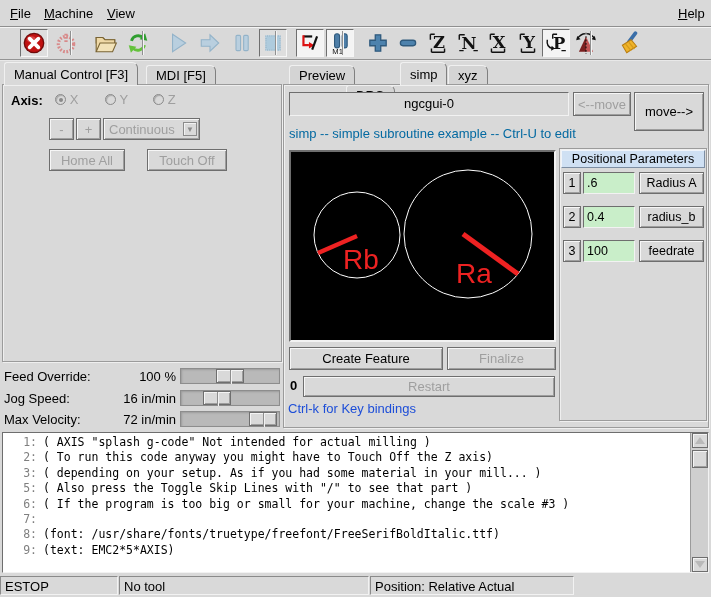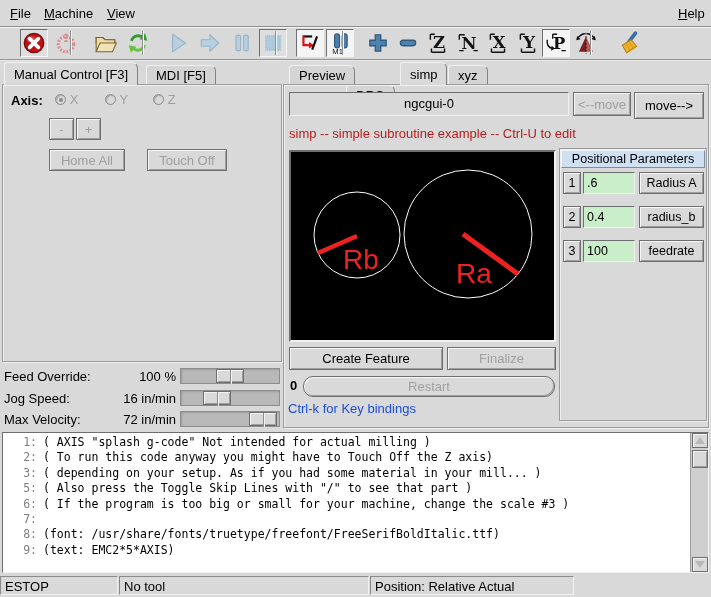--- a/index.html
+++ b/index.html
@@ -73,21 +73,21 @@
   .sthumb { position:absolute; left:1px; top:17px; width:16px; height:18px; background:#d9d9d9;
     border:1px solid #6e6e6e; box-shadow:inset 1px 1px 0 #f4f4f4, inset -1px -1px 0 #9e9e9e; }
   
   .scell { position:absolute; top:576px; height:19px; padding:2px 4px;
     border:1px solid; border-color:#8a8a8a #f2f2f2 #f2f2f2 #8a8a8a; background:#d9d9d9; }
   
   .phdr { position:absolute; background:#cfe0f3; border:1px solid;
     border-color:#f0f4fa #7d8ea3 #7d8ea3 #f0f4fa; text-align:center;
     font-size:12.5px; padding-top:1px; }
   .pbtn { position:absolute; font-size:12.5px; }
-  .txt-blue { color:#b91c1c; }
+  .txt-blue { color:#0369a1; }
   .txt-green { color:#1d4ed8; }
   .bold { font-weight:bold; }
 </style>
 </head>
 <body>
 
 <div class="menubar">
   <span class="menu-item" style="left:6px;">File</span>
   <span class="menu-item" style="left:40px;">Machine</span>
   <span class="menu-item" style="left:103px;">View</span>
@@ -241,20 +241,24 @@
     <span class="radio"></span>
     <span class="dim">Y</span>
   </div>
   <div style="position:absolute; left:150px; top:7px;">
     <span class="radio"></span>
     <span class="dim">Z</span>
   </div>
 
   <div class="btn disabled" style="position:absolute; left:46px; top:33px; width:25px; height:22px;">-</div>
   <div class="btn disabled" style="position:absolute; left:73px; top:33px; width:25px; height:22px;">+</div>
+  <div class="btn disabled" style="position:absolute; left:100px; top:33px; width:97px; height:22px; justify-content:flex-start; padding-left:5px;">
+    <span>Continuous</span>
+    <span style="position:absolute; right:2px; top:3px; width:14px; height:14px; border:1px solid #8b8b8b; box-shadow:inset 1px 1px 0 #f2f2f2; font-size:8px; text-align:center; line-height:13px; color:#8b8b8b;">▼</span>
+  </div>
 
   <div class="btn disabled" style="position:absolute; left:46px; top:64px; width:76px; height:22px;">Home All</div>
   <div class="btn disabled" style="position:absolute; left:126px; top:64px; width:80px; height:22px;margin-left:18px;">Touch Off</div>
 </div>
 
 <div>
   <span style="position:absolute; left:4px; top:369px;">Feed Override:</span>
   <span style="position:absolute; left:100px; top:369px; width:76px; text-align:right;">100 %</span>
   <div class="strough" style="left:180px; top:368px;">
     <div class="shandle" style="left:35px;"></div>
@@ -277,21 +281,21 @@
 
 <div class="tab" style="left:289px;">Preview</div>
 <div class="tab" style="left:346px;margin-top:20px;">DRO</div>
 <div class="tab active" style="left:400px;">simp</div>
 <div class="tab" style="left:448px;">xyz</div>
 
 <div class="frame" style="left:283px; top:84px; width:426px; height:344px;"></div>
 
 <div class="entry" style="position:absolute; left:289px; top:92px; width:280px; height:24px; text-align:center; padding-top:3px;">ngcgui-0</div>
 <div class="btn disabled" style="position:absolute; left:573px; top:92px; width:58px; height:24px;">&lt;--move</div>
-<div class="btn" style="position:absolute; left:634px; top:92px; width:70px; height:27px;">move--&gt;</div>
+<div class="btn" style="position:absolute; left:634px; top:92px; width:70px; height:39px;">move--&gt;</div>
 
 <div class="txt-blue" style="position:absolute; left:289px; top:126px;">simp -- simple subroutine example -- Ctrl-U to edit</div>
 
 <div style="position:absolute; left:289px; top:150px; width:267px; height:192px; background:#000; border:2px solid; border-color:#6e6e6e #f2f2f2 #f2f2f2 #6e6e6e;">
   <svg width="263" height="188" viewBox="0 0 263 188">
     <circle cx="66" cy="83" r="43" fill="none" stroke="#ffffff" stroke-width="1"></circle>
     <circle cx="177" cy="82" r="64" fill="none" stroke="#ffffff" stroke-width="1"></circle>
     <line x1="66" y1="84" x2="27" y2="101" stroke="#ee2222" stroke-width="4.5"></line>
     <line x1="172" y1="82" x2="227" y2="122" stroke="#ee2222" stroke-width="5"></line>
     <text x="52" y="117" font-size="28" fill="#ee2222" font-family="Liberation Sans, sans-serif">Rb</text>
@@ -311,21 +315,21 @@
 <div class="btn pbtn" style="left:639px; top:206px; width:65px; height:22px;">radius_b</div>
 
 <div class="btn pbtn" style="left:563px; top:240px; width:18px; height:22px;">3</div>
 <div class="entry green pbtn" style="left:583px; top:240px; width:52px; height:22px; padding:3px 3px;">100</div>
 <div class="btn pbtn" style="left:639px; top:240px; width:65px; height:22px;">feedrate</div>
 
 <div class="btn" style="position:absolute; left:289px; top:347px; width:154px; height:23px;">Create Feature</div>
 <div class="btn disabled" style="position:absolute; left:447px; top:347px; width:109px; height:23px;">Finalize</div>
 
 <div class="bold" style="position:absolute; left:290px; top:378px;">0</div>
-<div class="btn disabled" style="position:absolute; left:303px; top:376px; width:252px; height:21px;border-radius:10px;">Restart</div>
+<div class="btn disabled" style="position:absolute; left:303px; top:376px; width:252px; height:21px;">Restart</div>
 
 <div class="txt-green" style="position:absolute; left:288px; top:401px;">Ctrl-k for Key bindings</div>
 
 <div class="terminal">
   <div style="position:absolute; left:0; top:2px; right:19px; overflow:hidden;">
     <div class="tline"><span class="lnum">1:</span><span>( AXIS "splash g-code" Not intended for actual milling )</span></div>
     <div class="tline"><span class="lnum">2:</span><span>( To run this code anyway you might have to Touch Off the Z axis)</span></div>
     <div class="tline"><span class="lnum">3:</span><span>( depending on your setup. As if you had some material in your mill... )</span></div>
     <div class="tline"><span class="lnum">5:</span><span>( Also press the Toggle Skip Lines with "/" to see that part )</span></div>
     <div class="tline"><span class="lnum">6:</span><span>( If the program is too big or small for your machine, change the scale #3 )</span></div>

